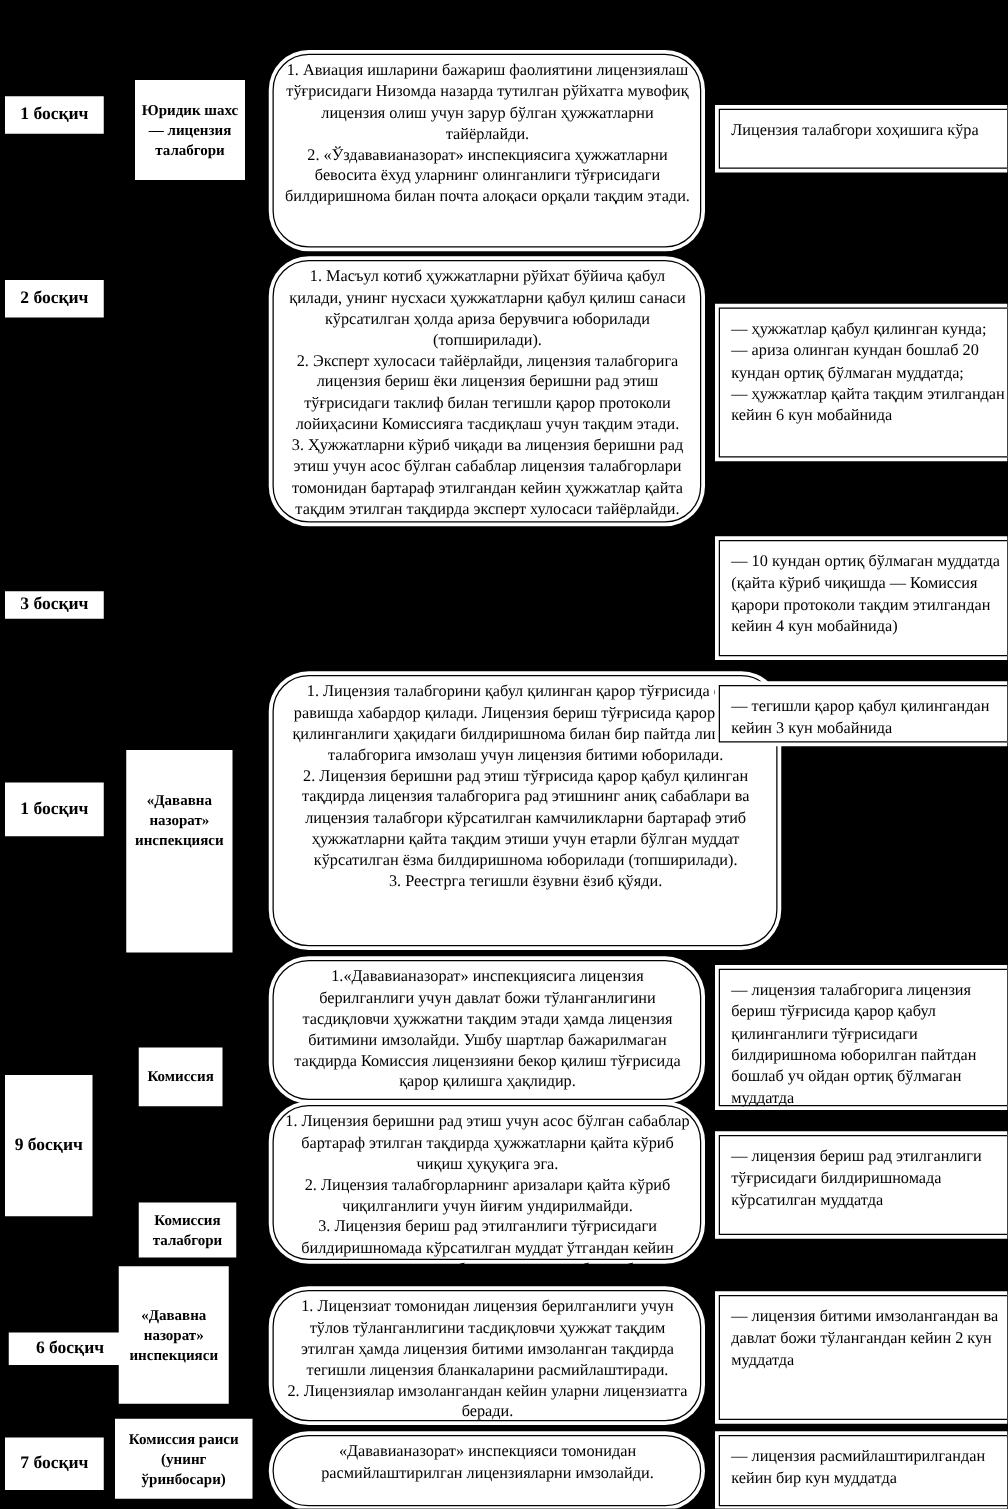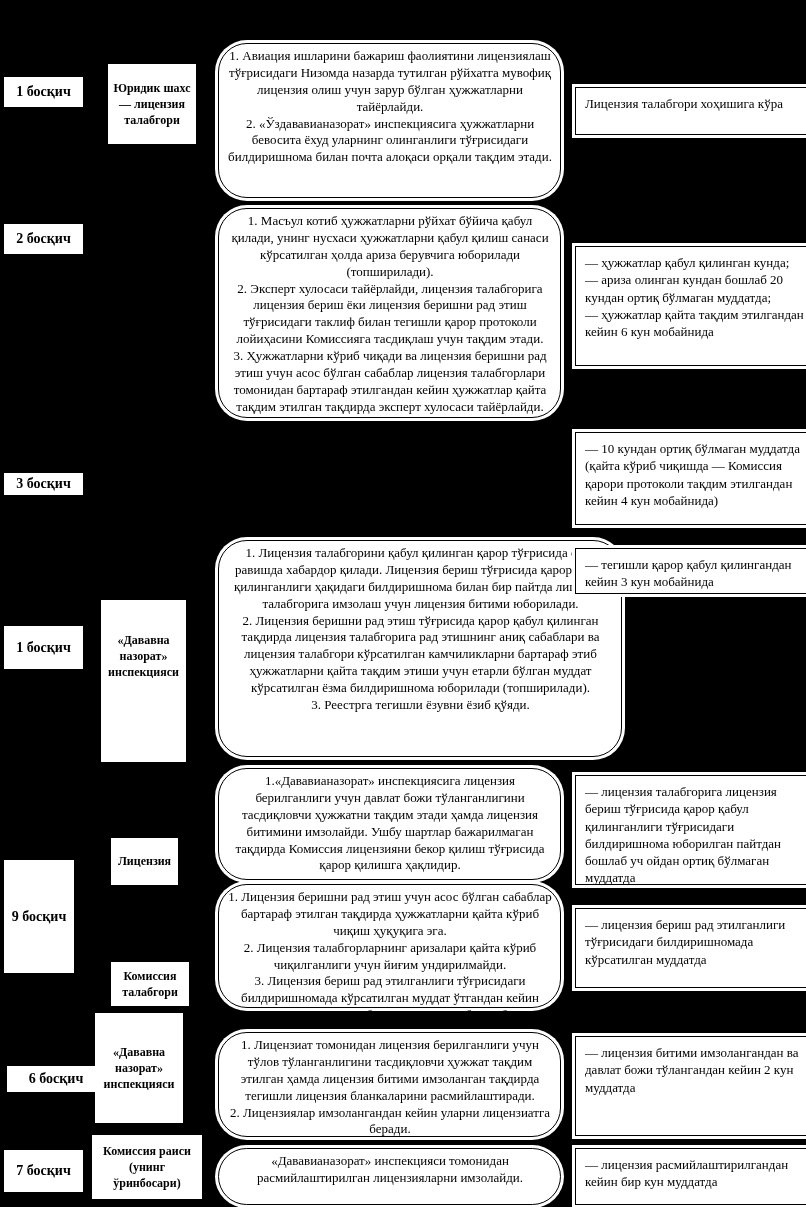--- a/index.html
+++ b/index.html
@@ -76,21 +76,21 @@
   <div class="box deadline halo" style="left:575px;top:432px;width:240px;height:93px">— 10 кундан ортиқ бўлмаган муддатда (қайта кўриб чиқишда — Комиссия қарори протоколи тақдим этилгандан кейин 4 кун мобайнида)</div>
 
   <div class="box stage" style="left:4px;top:626px;width:79px;height:43px">1 босқич</div>
   <div class="box actor pad-top" style="left:101px;top:600px;width:85px;height:162px">«Дававна назорат» инспекцияси</div>
   <div class="box action halo" style="left:218px;top:540px;width:404px;height:217px">1. Лицензия талабгорини қабул қилинган қарор тўғрисида ёзма равишда хабардор қилади. Лицензия бериш тўғрисида қарор қабул қилинганлиги ҳақидаги билдиришнома билан бир  пайтда лицензия талабгорига имзолаш учун лицензия битими юборилади.
 2. Лицензия беришни рад этиш  тўғрисида қарор қабул қилинган тақдирда  лицензия талабгорига рад этишнинг аниқ сабаблари ва лицензия талабгори кўрсатилган камчиликларни бартараф этиб ҳужжатларни қайта тақдим этиши учун етарли бўлган муддат кўрсатилган ёзма билдиришнома юборилади (топширилади).
 3. Реестрга тегишли ёзувни ёзиб қўяди.</div>
   <div class="box deadline halo" style="left:575px;top:548px;width:240px;height:46px">— тегишли қарор қабул қилингандан кейин 3 кун мобайнида</div>
 
   <div class="box stage" style="left:4px;top:860px;width:70px;height:113px">9 босқич</div>
-  <div class="box actor break-all" style="left:111px;top:838px;width:67px;height:47px">Лицензия</div>
+  <div class="box actor break-all" style="left:111px;top:838px;width:67px;height:47px">Комиссия</div>
   <div class="box action halo" style="left:218px;top:768px;width:343px;height:112px">1.«Дававианазорат» инспекциясига лицензия берилганлиги учун давлат божи тўланганлигини тасдиқловчи ҳужжатни тақдим этади ҳамда лицензия битимини имзолайди. Ушбу шартлар бажарилмаган тақдирда Комиссия лицензияни бекор қилиш тўғрисида қарор қилишга ҳақлидир.</div>
   <div class="box deadline halo" style="left:575px;top:775px;width:240px;height:110px">— лицензия талабгорига лицензия бериш тўғрисида қарор қабул қилинганлиги тўғрисидаги билдиришнома  юборилган пайтдан бошлаб уч ойдан ортиқ бўлмаган муддатда</div>
   <div class="box actor" style="left:111px;top:962px;width:78px;height:44px">Комиссия талабгори</div>
   <div class="box action halo" style="left:218px;top:884px;width:343px;height:124px">1. Лицензия беришни рад этиш учун асос бўлган сабаблар бартараф этилган тақдирда ҳужжатларни қайта кўриб чиқиш  ҳуқуқига эга.
 2. Лицензия талабгорларнинг аризалари қайта кўриб чиқилганлиги учун йиғим ундирилмайди.
 3. Лицензия бериш рад этилганлиги тўғрисидаги билдиришномада кўрсатилган муддат ўтгандан кейин берилган ариза янгидан берилган ариза деб ҳисобланади.</div>
   <div class="box deadline halo" style="left:575px;top:908px;width:240px;height:80px">—  лицензия бериш рад этилганлиги тўғрисидаги билдиришномада кўрсатилган муддатда</div>
 
   <div class="box stage" style="left:7px;top:1066px;width:98px;height:26px">6 босқич</div>
   <div class="box actor" style="left:95px;top:1013px;width:88px;height:110px">«Дававна назорат» инспекцияси</div>

